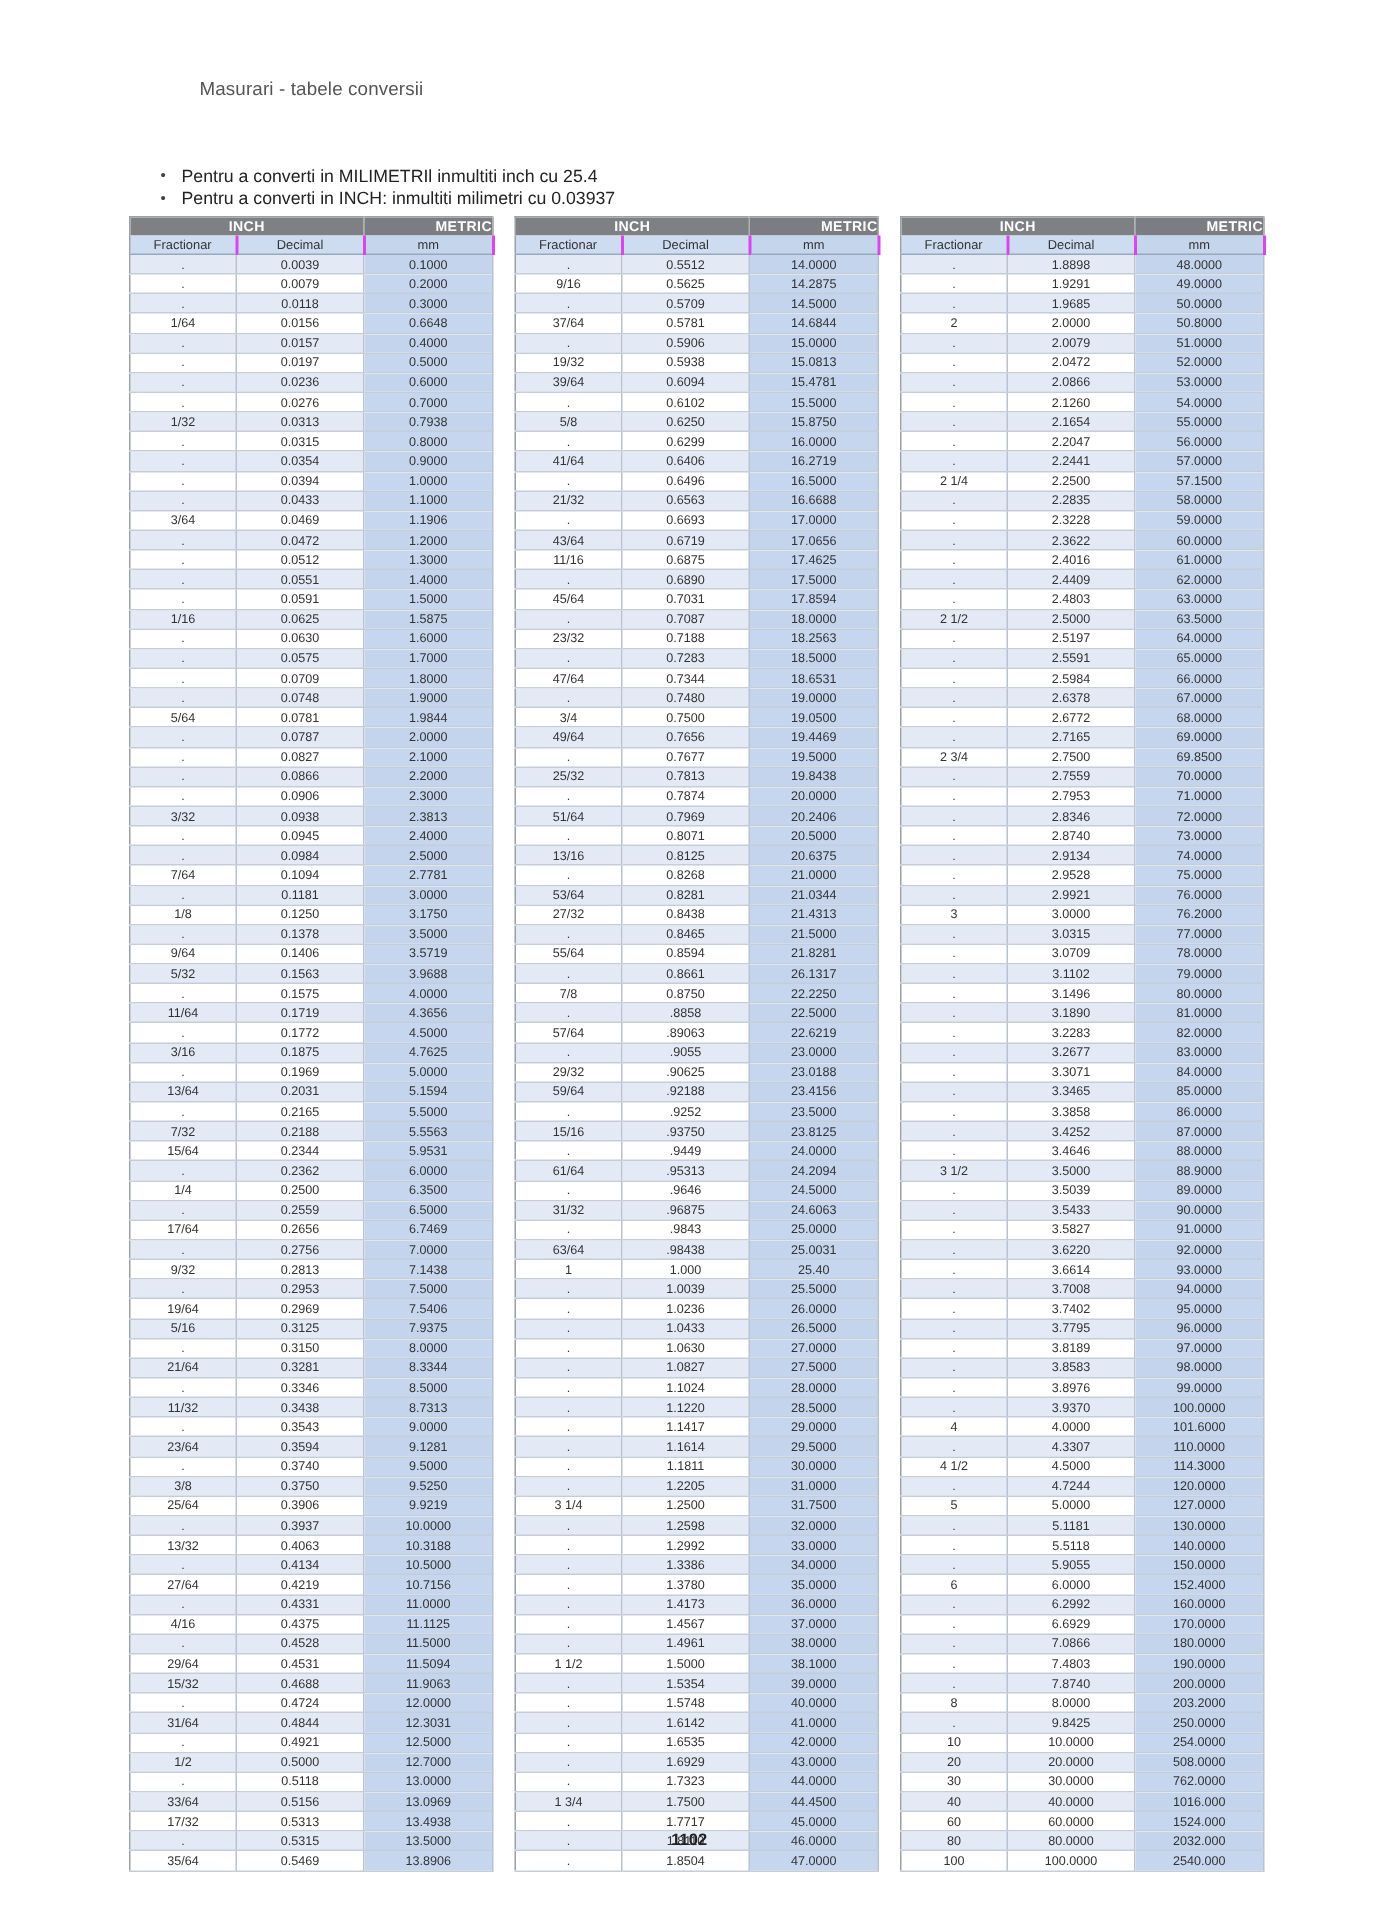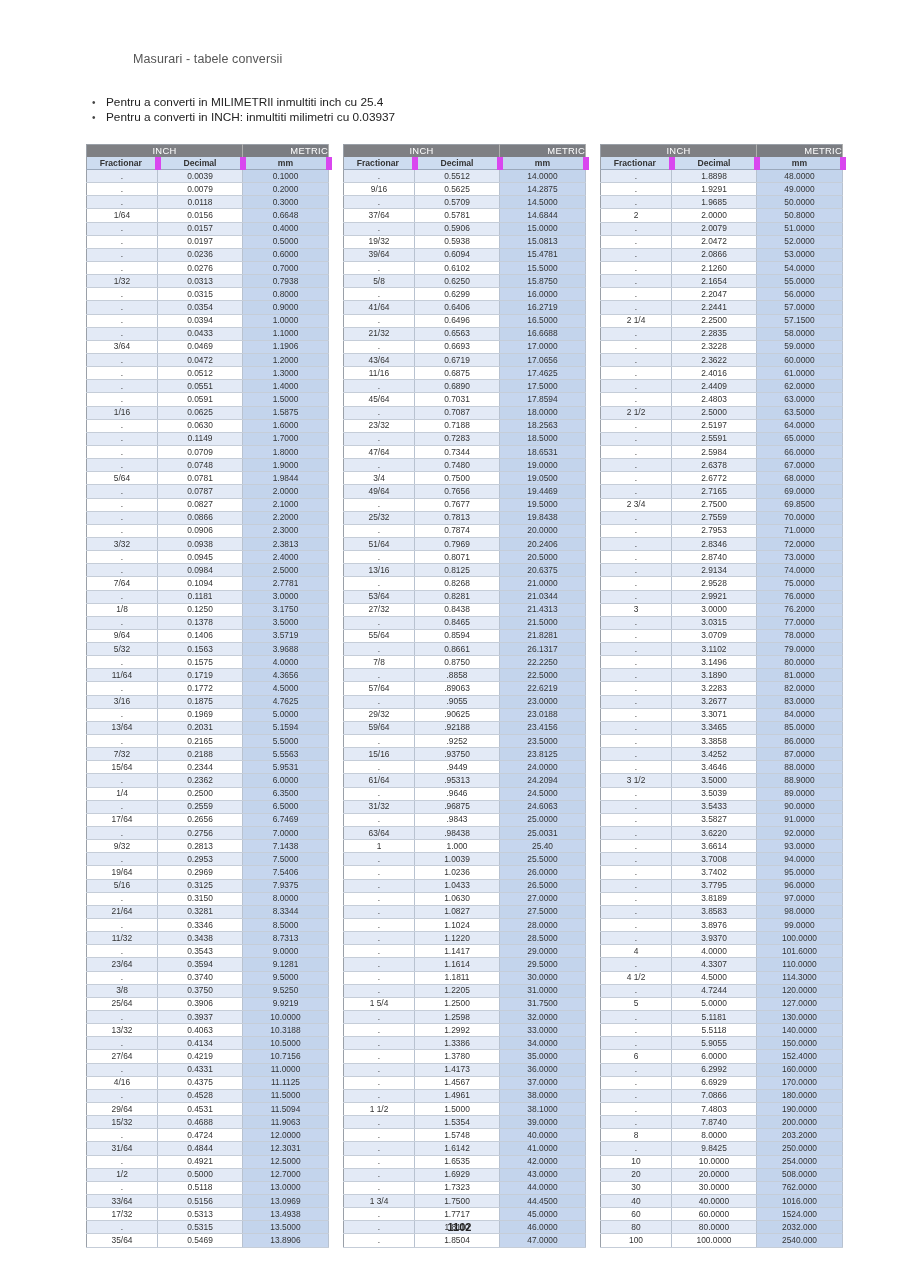--- a/index.html
+++ b/index.html
@@ -5,44 +5,44 @@
   html, body { margin: 0; padding: 0; background: #ffffff; }
   body {
     width: 919px; height: 1273px; position: relative; overflow: hidden;
     font-family: "Liberation Sans", "DejaVu Sans", sans-serif; color: #333;
   }
   .page-heading {
     position: absolute; left: 87px; top: 52px;
     font-size: 12.5px; color: #555; letter-spacing: 0.1px; margin-left: 46px;
   }
   .notes {
-    position: absolute; left: 92px; top: 95px; margin: 0; padding: 0; list-style: none;
+    position: absolute; left: 92px; top: 95px; margin: 15px; padding: 0; list-style: none;
     font-size: 11.8px; color: #222;
   }
   .notes li { height: 15px; line-height: 15px; position: relative; padding-left: 14px; }
   .notes li::before { content: "•"; position: absolute; left: 0; top: 0; color: #444; font-size: 10px; }
   .tables { position: absolute; top: 144px; left: 86px; }
   table.conv {
     position: absolute; top: 0; border-collapse: collapse; width: 242px;
     font-size: 8.4px; table-layout: fixed;
     border: 1px solid #9aa0a8;
   }
   table.conv col.c1 { width: 71px; }
   table.conv col.c2 { width: 85px; }
   table.conv col.c3 { width: 86px; }
   table.conv th.grp {
-    background: #7f8084; color: #fff; font-weight: normal; font-size: 9.4px;
+    background: #7f8084; color: #fff; font-weight: bold; font-size: 9.4px;
     height: 12px; line-height: 12px; padding: 0; letter-spacing: 0.3px;
     border-right: 1px solid #b0b0b0;
   }
   table.conv th.grp.metric { background: #7b7d82; text-align: right; }
   table.conv th.sub {
-    background: #cddcf0; color: #333; font-weight: bold; font-size: 8.6px;
+    background: #cddcf0; color: #333; font-weight: normal; font-size: 8.6px;
     height: 12px; line-height: 12px; padding: 0;
-    border-right: 6px solid #d946ef; border-bottom: 1px solid #9aa8bb;
+    border-right: 2px solid #d946ef; border-bottom: 1px solid #9aa8bb;
   }
   table.conv th.sub.mm { background: #c4d5ec; }
   table.conv td {
     height: 12.15px; line-height: 11px; padding: 0; text-align: center; color: #333;
     border-right: 1px solid #b8c2d0; border-bottom: 1px solid #c5cdd8;
     white-space: nowrap; overflow: hidden;
   }
   table.conv tr.r-odd td { background: #e3eaf6; }
   table.conv tr.r-even td { background: #ffffff; }
   table.conv td.mm { background: #c6d6ee !important; }
@@ -176,21 +176,21 @@
           <td>0.0625</td>
           <td class="mm">1.5875</td>
         </tr>
         <tr class="r-even">
           <td>.</td>
           <td>0.0630</td>
           <td class="mm">1.6000</td>
         </tr>
         <tr class="r-odd">
           <td>.</td>
-          <td>0.1149</td>
+          <td>0.0575</td>
           <td class="mm">1.7000</td>
         </tr>
         <tr class="r-even">
           <td>.</td>
           <td>0.0709</td>
           <td class="mm">1.8000</td>
         </tr>
         <tr class="r-odd">
           <td>.</td>
           <td>0.0748</td>
@@ -821,21 +821,21 @@
           <td>.</td>
           <td>1.1811</td>
           <td class="mm">30.0000</td>
         </tr>
         <tr class="r-odd">
           <td>.</td>
           <td>1.2205</td>
           <td class="mm">31.0000</td>
         </tr>
         <tr class="r-even">
-          <td>1 5/4</td>
+          <td>3 1/4</td>
           <td>1.2500</td>
           <td class="mm">31.7500</td>
         </tr>
         <tr class="r-odd">
           <td>.</td>
           <td>1.2598</td>
           <td class="mm">32.0000</td>
         </tr>
         <tr class="r-even">
           <td>.</td>

